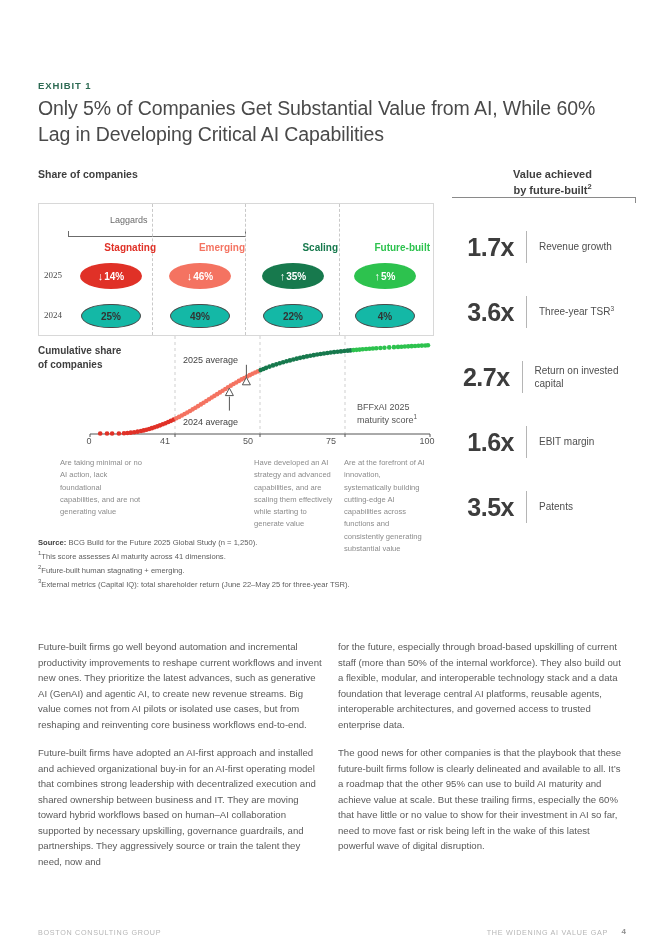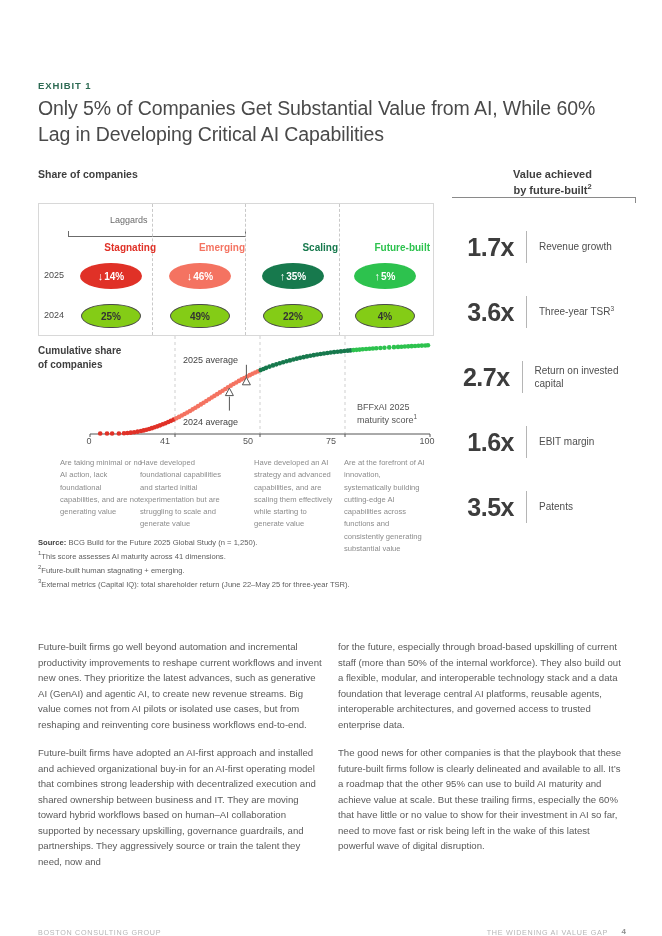--- a/index.html
+++ b/index.html
@@ -54,31 +54,31 @@
     position: absolute; top: 165px; width: 0;
     border-left: 1px dashed #c9c9c9; height: 131px;
   }
 
   .seg-head {
     position: absolute; top: 203px; width: 90px;
     text-align: right; font-size: 10px; font-weight: bold;
   }
   .pill-row-label {
     position: absolute; left: 44px; width: 30px;
-    font-size: 9px; color: #4a4a4a; text-align: left;
+    font-size: 9px; color: #4a4a4a; text-align: left; font-family: Liberation Serif, serif;
   }
   .pill {
     position: absolute; width: 62px; height: 26px;
     border-radius: 31px/13px;
     display: flex; align-items: center; justify-content: center;
     font-size: 10px; font-weight: bold; color: #fff;
     gap: 1px;
   }
   .pill.hollow {
-    background: #84cc16; border: 1px solid #4a4a4a; color: #333;
+    background: #14b8a6; border: 1px solid #4a4a4a; color: #333;
     width: 60px; height: 24px;
   }
   .arrow { display: inline-block; font-size: 11px; line-height: 1; font-weight: normal; }
 
   
   .cum-label {
     position: absolute; left: 38px; top: 305px;
     font-size: 10px; font-weight: bold; color: #3f3f3f; line-height: 1.35;
   }
   .curve-box { position: absolute; left: 38px; top: 297px; width: 396px; height: 110px; }
@@ -329,21 +329,20 @@
     <span>maturity score</span><sup>1</sup>
   </div>
 
   <div class="axis-tick-label" style="left:89px;top:397px">0</div>
   <div class="axis-tick-label" style="left:165px;top:397px">41</div>
   <div class="axis-tick-label" style="left:248px;top:397px">50</div>
   <div class="axis-tick-label" style="left:331px;top:397px">75</div>
   <div class="axis-tick-label" style="left:427px;top:397px">100</div>
 
   <div class="desc" style="left:60px">Are taking minimal or no AI action, lack foundational capabilities, and are not generating value</div>
-  <div class="desc" style="left:140px">Have developed foundational capabilities and started initial experimentation but are struggling to scale and generate value</div>
   <div class="desc" style="left:254px">Have developed an AI strategy and advanced capabilities, and are scaling them effectively while starting to generate value</div>
   <div class="desc" style="left:344px">Are at the forefront of AI innovation, systematically building cutting-edge AI capabilities across functions and consistently generating substantial value</div>
 
   <div class="source">
     <div><b>Source:</b><span> BCG Build for the Future 2025 Global Study (n = 1,250).</span></div>
     <div><sup>1</sup><span>This score assesses AI maturity across 41 dimensions.</span></div>
     <div><sup>2</sup><span>Future-built human stagnating + emerging.</span></div>
     <div><sup>3</sup><span>External metrics (Capital IQ): total shareholder return (June 22–May 25 for three-year TSR).</span></div>
   </div>
 

